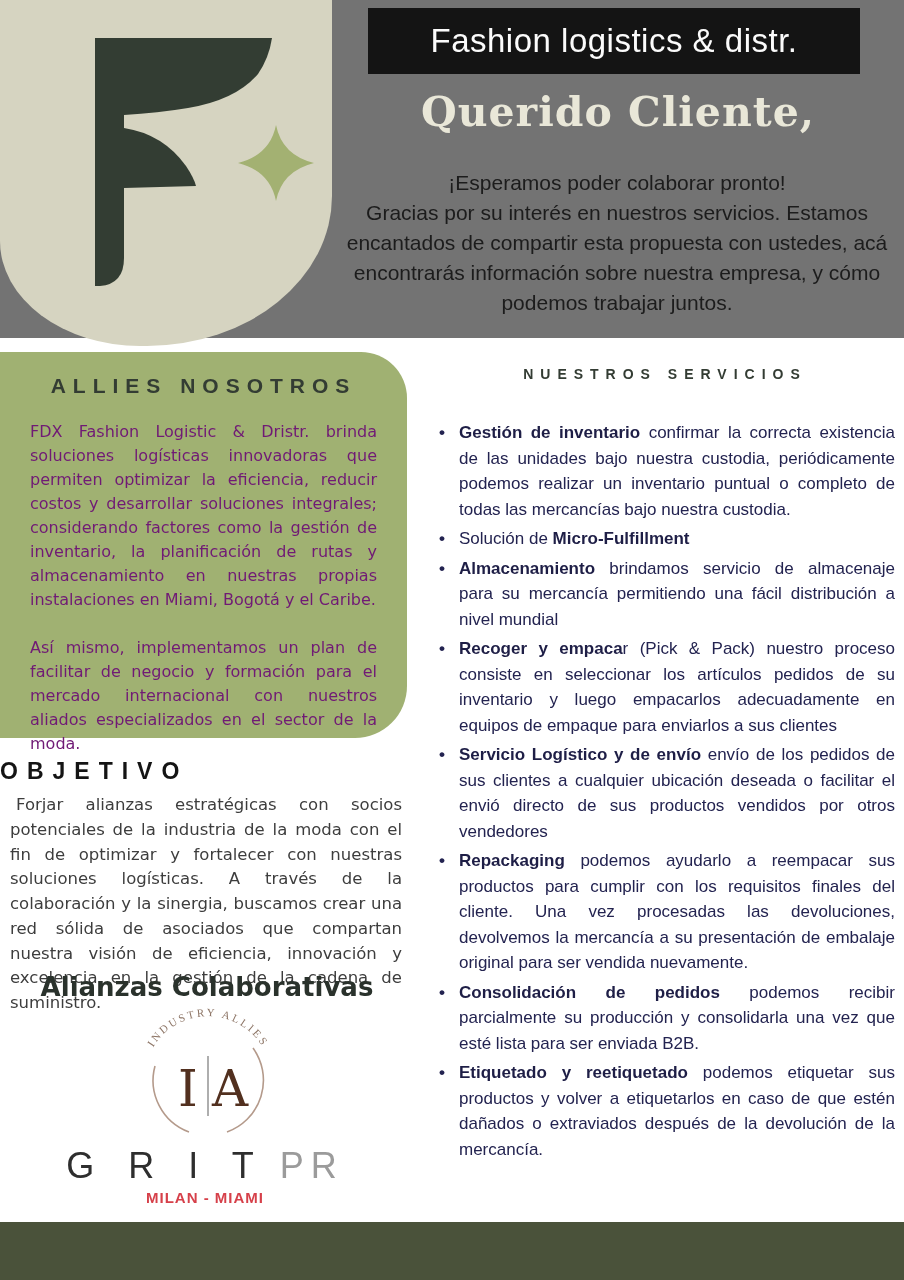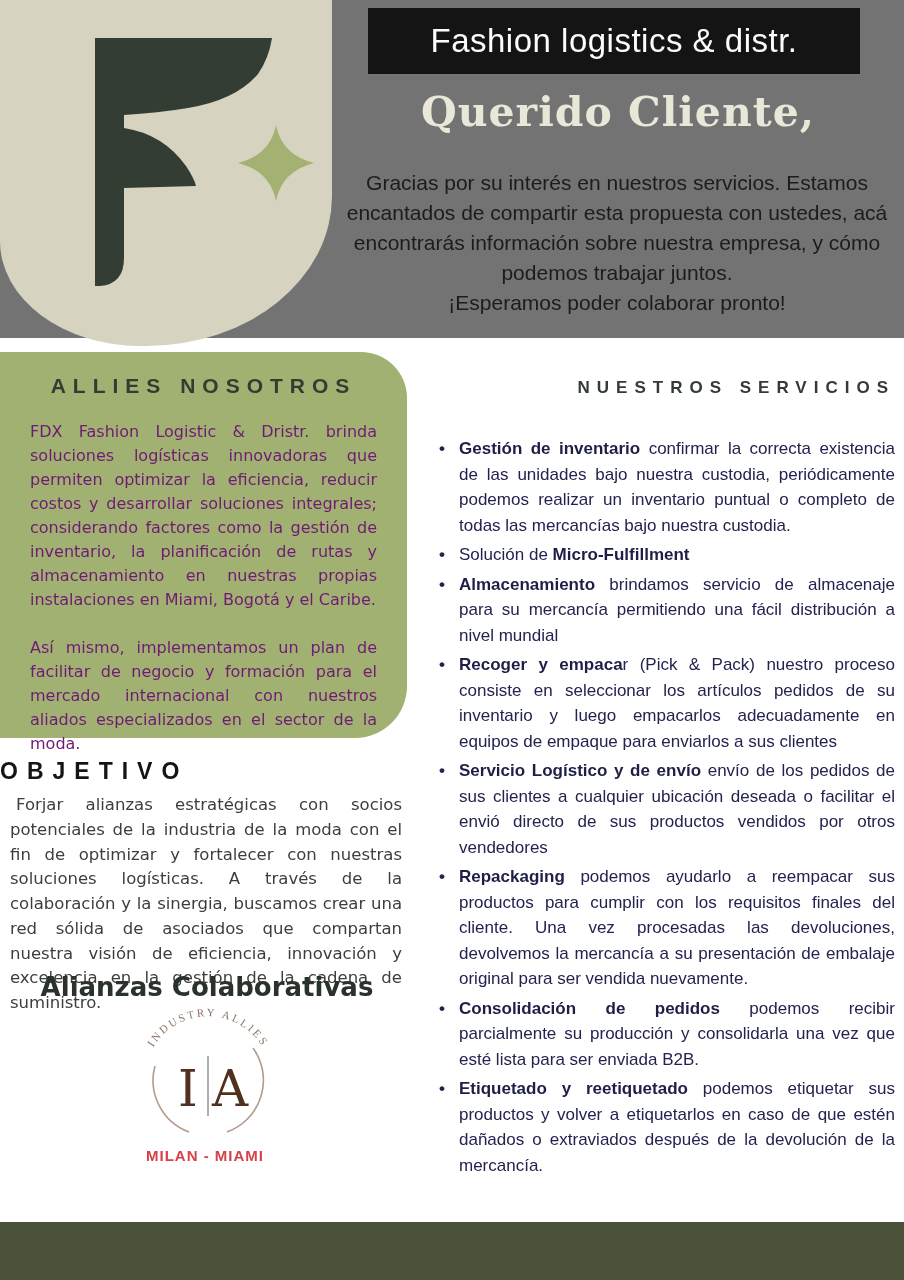--- a/index.html
+++ b/index.html
@@ -35,21 +35,21 @@
   .alianzas-title{position:absolute;left:2px;top:972px;width:410px;text-align:center;
                   font-family:"DejaVu Sans",sans-serif;font-size:26px;font-weight:700;color:#2a322c;}
   .ia-logo{position:absolute;left:118px;top:1008px;}
   .grit{position:absolute;left:0;top:1145px;width:410px;text-align:center;}
   .grit .row{display:flex;justify-content:center;align-items:baseline;gap:14px;}
   .grit .grit-name{font-size:36px;font-weight:400;color:#2e2e2e;letter-spacing:12px;}
   .grit .grit-suffix{font-size:36px;font-weight:400;color:#9b9b9b;letter-spacing:7px;}
   .grit .grit-sub{margin-top:2px;font-size:15px;font-weight:700;color:#d6404a;letter-spacing:1px;}
   
   .services{position:absolute;left:435px;top:366px;width:460px;}
-  .services h2{margin:12px 0 38px 0;text-align:right;font-size:17px;font-weight:700;
+  .services h2{margin:0 0 38px 0;text-align:center;font-size:14px;font-weight:700;
                letter-spacing:7px;color:#333c33;}
   .services ul{margin:0;padding:0;list-style:none;}
   .services li{position:relative;padding-left:24px;margin-bottom:4px;font-size:17px;
                line-height:1.5;color:#232350;text-align:justify;}
   .services li::before{content:"\2022";position:absolute;left:4px;top:0;color:#232350;
                font-weight:700;}
   .services li b{color:#1e1e46;}
   
   .footer-bar{position:absolute;left:0;top:1222px;width:904px;height:58px;background:#4a523a;}
 </style>
@@ -57,22 +57,22 @@
 <body>
 
 <div class="page">
 
   <div class="hero">
     <div class="banner">
       <span>Fashion logistics &amp; distr.</span>
     </div>
     <div class="greet-title">Querido Cliente,</div>
     <div class="greet-body">
+      <p>¡Esperamos poder colaborar pronto!</p>
       <p>Gracias por su interés en nuestros servicios. Estamos encantados de compartir esta propuesta con ustedes, acá encontrarás  información sobre nuestra empresa,  y cómo podemos trabajar juntos.</p>
-      <p>¡Esperamos poder colaborar pronto!</p>
     </div>
     <div class="badge">
       <svg class="f-logo" width="200" height="260" viewBox="0 0 200 260">
         <g fill="#333d33">
           <path d="M7,2 H36 V222 Q36,248 12,250 H7 Z"></path>
           <path d="M36,2 H184 Q181,22 170,38 Q148,64 100,72 Q70,77 36,79 Z"></path>
           <path d="M36,92 Q75,98 98,130 Q106,142 108,150 L36,152 Z"></path>
         </g>
       </svg>
       <svg class="sparkle" width="76" height="76" viewBox="0 0 76 76">
@@ -102,20 +102,24 @@
       <textPath href="#iaArc" startOffset="50%" text-anchor="middle">INDUSTRY ALLIES</textPath>
     </text>
     <path d="M135,40 A55,55 0 0 1 109,124" fill="none" stroke="#b49a8b" stroke-width="1.6"></path>
     <path d="M71,124 A55,55 0 0 1 37,58" fill="none" stroke="#b49a8b" stroke-width="1.6"></path>
     <line x1="90" y1="48" x2="90" y2="108" stroke="#8c8c8c" stroke-width="1.4"></line>
     <text x="70" y="98" text-anchor="middle" font-family="DejaVu Serif, serif" font-size="50" fill="#52301f">I</text>
     <text x="112" y="98" text-anchor="middle" font-family="DejaVu Serif, serif" font-size="50" fill="#52301f">A</text>
   </svg>
 
   <div class="grit">
+    <div class="row">
+      <span class="grit-name">G R I T</span>
+      <span class="grit-suffix">PR</span>
+    </div>
     <div class="grit-sub">MILAN - MIAMI</div>
   </div>
 
   <div class="services">
     <h2>NUESTROS SERVICIOS</h2>
     <ul id="services-list">
         <li><b>Gestión de inventario</b> confirmar la  correcta existencia de las unidades bajo nuestra custodia, periódicamente podemos realizar un inventario puntual o completo de todas las mercancías bajo nuestra custodia.</li>
         <li>Solución de <b>Micro-Fulfillment</b></li>
         <li><b>Almacenamiento</b> brindamos servicio de almacenaje para su mercancía permitiendo una fácil distribución a nivel mundial</li>
         <li><b>Recoger y empaca</b>r (Pick &amp; Pack) nuestro proceso consiste en seleccionar los artículos pedidos de su inventario y luego empacarlos adecuadamente en equipos de empaque para enviarlos a sus clientes</li>

